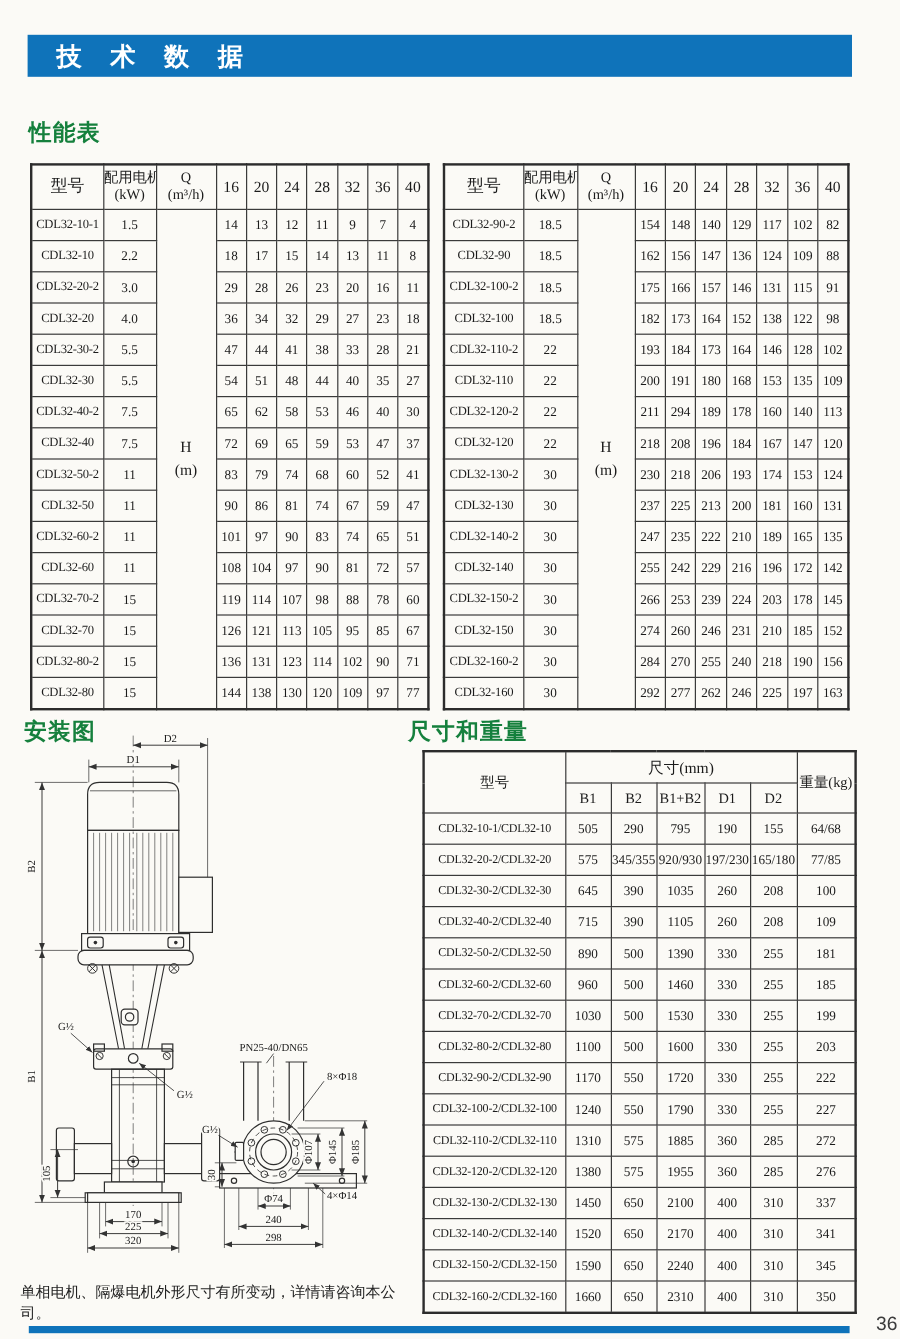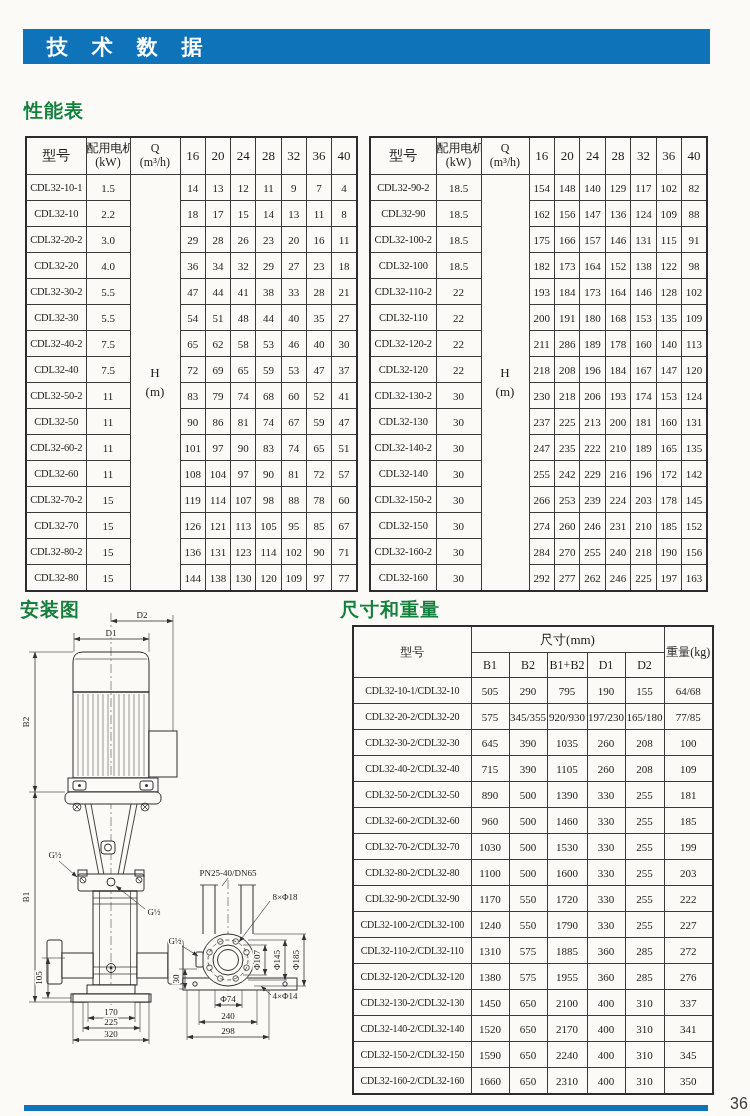--- a/index.html
+++ b/index.html
@@ -399,21 +399,21 @@
           <td>180</td>
           <td>168</td>
           <td>153</td>
           <td>135</td>
           <td>109</td>
         </tr>
         <tr>
           <td class="model-cell">CDL32-120-2</td>
           <td>22</td>
           <td>211</td>
-          <td>286</td>
+          <td>294</td>
           <td>189</td>
           <td>178</td>
           <td>160</td>
           <td>140</td>
           <td>113</td>
         </tr>
         <tr>
           <td class="model-cell">CDL32-120</td>
           <td>22</td>
           <td>218</td>
@@ -869,15 +869,16 @@
           <td>1660</td>
           <td>650</td>
           <td>2310</td>
           <td>400</td>
           <td>310</td>
           <td>350</td>
         </tr>
       </tbody>
   </table>
 
+  <div class="note">单相电机、隔爆电机外形尺寸有所变动，详情请咨询本公司。</div>
   <div class="footer-bar" style="background: rgb(15, 115, 186);"></div>
   <div class="page-number">36</div>
 </div>
 
 </body></html>

